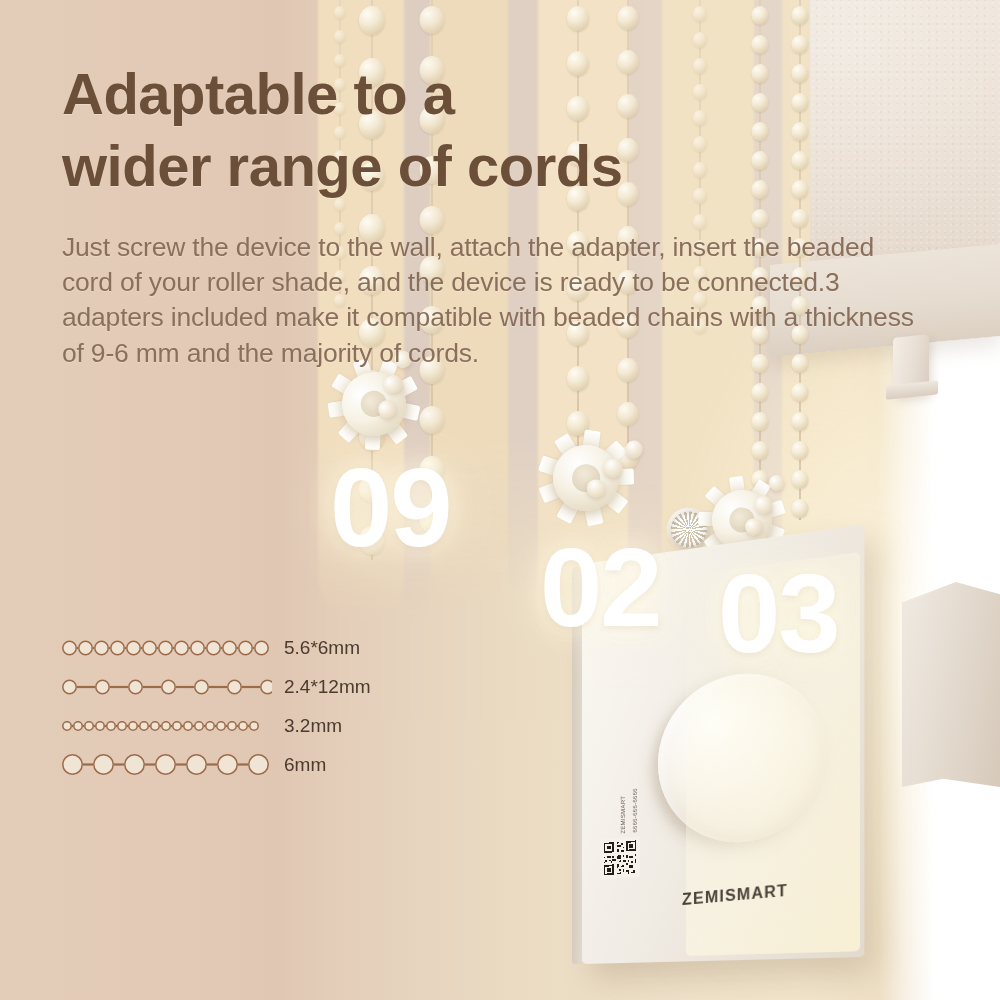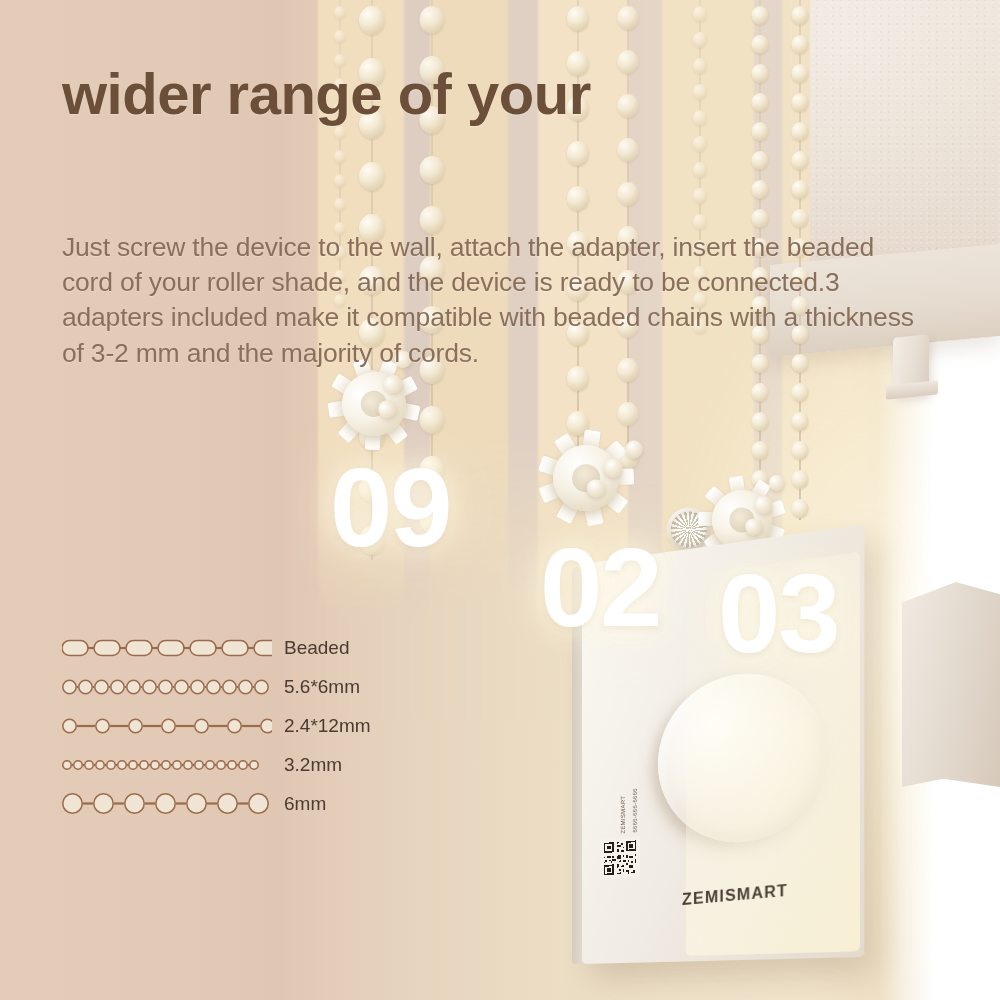--- a/index.html
+++ b/index.html
@@ -501,47 +501,28 @@
     <div class="device-brand">ZEMISMART</div>
   </div>
 
   <div id="steps">
       <div class="step-num" style="left: 330px; top: 452px; font-size: 112px;">09</div>
       <div class="step-num" style="left: 540px; top: 532px; font-size: 112px; text-align: center;">02</div>
       <div class="step-num" style="left: 718px; top: 558px; font-size: 112px;">03</div>
     </div>
 
   <div class="headline">
-    <div>wider range of your</div>
+    <div>Adaptable to a</div>
+    <div>wider range of cords</div>
   </div>
 
-  <div class="paragraph">Just screw the device to the wall, attach the adapter, insert the beaded cord of your roller shade, and the device is ready to be connected.3 adapters included make it compatible with beaded chains with a thickness of 3-2 mm and the majority of cords.</div>
+  <div class="paragraph">Just screw the device to the wall, attach the adapter, insert the beaded cord of your roller shade, and the device is ready to be connected.3 adapters included make it compatible with beaded chains with a thickness of 9-6 mm and the majority of cords.</div>
 
   <div class="cords">
     <div id="cord-rows">
-        <div class="cord-row">
-          <div class="cord-svgwrap">
-            <svg width="210" height="24" viewBox="0 0 210 24">
-              <rect x="26" y="10.9" width="6" height="2.2" fill="#9B6B4A"></rect>
-              <rect x="58" y="10.9" width="6" height="2.2" fill="#9B6B4A"></rect>
-              <rect x="90" y="10.9" width="6" height="2.2" fill="#9B6B4A"></rect>
-              <rect x="122" y="10.9" width="6" height="2.2" fill="#9B6B4A"></rect>
-              <rect x="154" y="10.9" width="6" height="2.2" fill="#9B6B4A"></rect>
-              <rect x="186" y="10.9" width="6" height="2.2" fill="#9B6B4A"></rect>
-              <rect x="0" y="4.5" width="26" height="15" rx="7.5" ry="7.5" fill="#F0E4D4" stroke="#9B6B4A" stroke-width="1.6"></rect>
-              <rect x="32" y="4.5" width="26" height="15" rx="7.5" ry="7.5" fill="#F0E4D4" stroke="#9B6B4A" stroke-width="1.6"></rect>
-              <rect x="64" y="4.5" width="26" height="15" rx="7.5" ry="7.5" fill="#F0E4D4" stroke="#9B6B4A" stroke-width="1.6"></rect>
-              <rect x="96" y="4.5" width="26" height="15" rx="7.5" ry="7.5" fill="#F0E4D4" stroke="#9B6B4A" stroke-width="1.6"></rect>
-              <rect x="128" y="4.5" width="26" height="15" rx="7.5" ry="7.5" fill="#F0E4D4" stroke="#9B6B4A" stroke-width="1.6"></rect>
-              <rect x="160" y="4.5" width="26" height="15" rx="7.5" ry="7.5" fill="#F0E4D4" stroke="#9B6B4A" stroke-width="1.6"></rect>
-              <rect x="192" y="4.5" width="26" height="15" rx="7.5" ry="7.5" fill="#F0E4D4" stroke="#9B6B4A" stroke-width="1.6"></rect>
-            </svg>
-          </div>
-          <div class="cord-label">Beaded</div>
-        </div>
         <div class="cord-row">
           <div class="cord-svgwrap">
             <svg width="210" height="24" viewBox="0 0 210 24">
               <rect x="15" y="10.9" width="1" height="2.2" fill="#9B6B4A"></rect>
               <rect x="31" y="10.9" width="1" height="2.2" fill="#9B6B4A"></rect>
               <rect x="47" y="10.9" width="1" height="2.2" fill="#9B6B4A"></rect>
               <rect x="63" y="10.9" width="1" height="2.2" fill="#9B6B4A"></rect>
               <rect x="79" y="10.9" width="1" height="2.2" fill="#9B6B4A"></rect>
               <rect x="95" y="10.9" width="1" height="2.2" fill="#9B6B4A"></rect>
               <rect x="111" y="10.9" width="1" height="2.2" fill="#9B6B4A"></rect>

